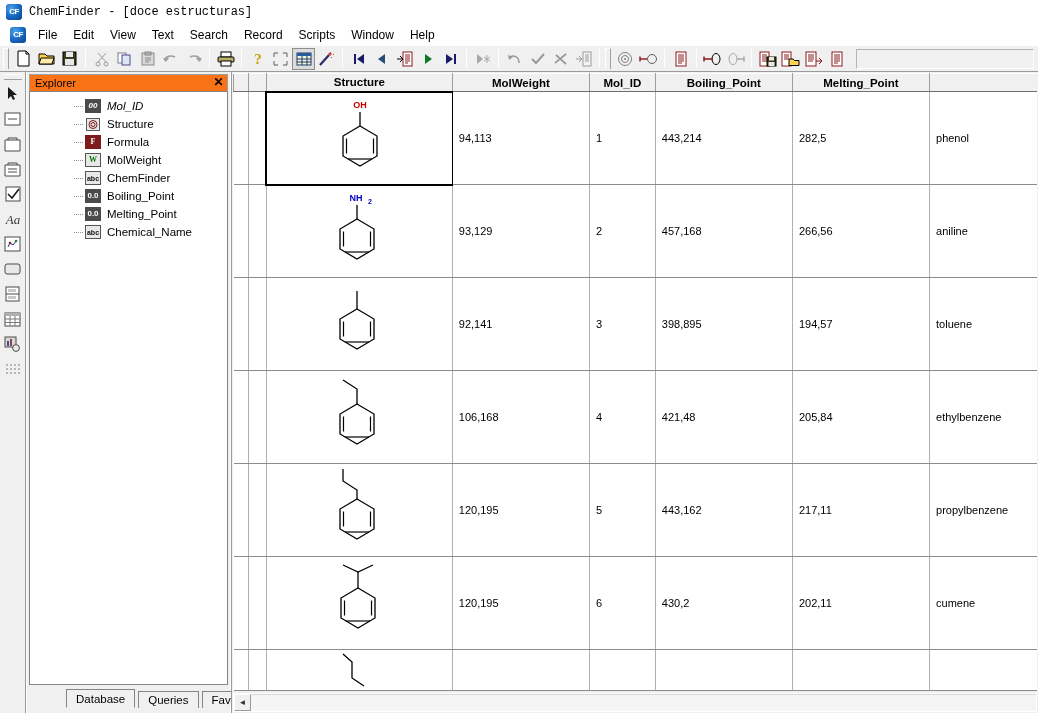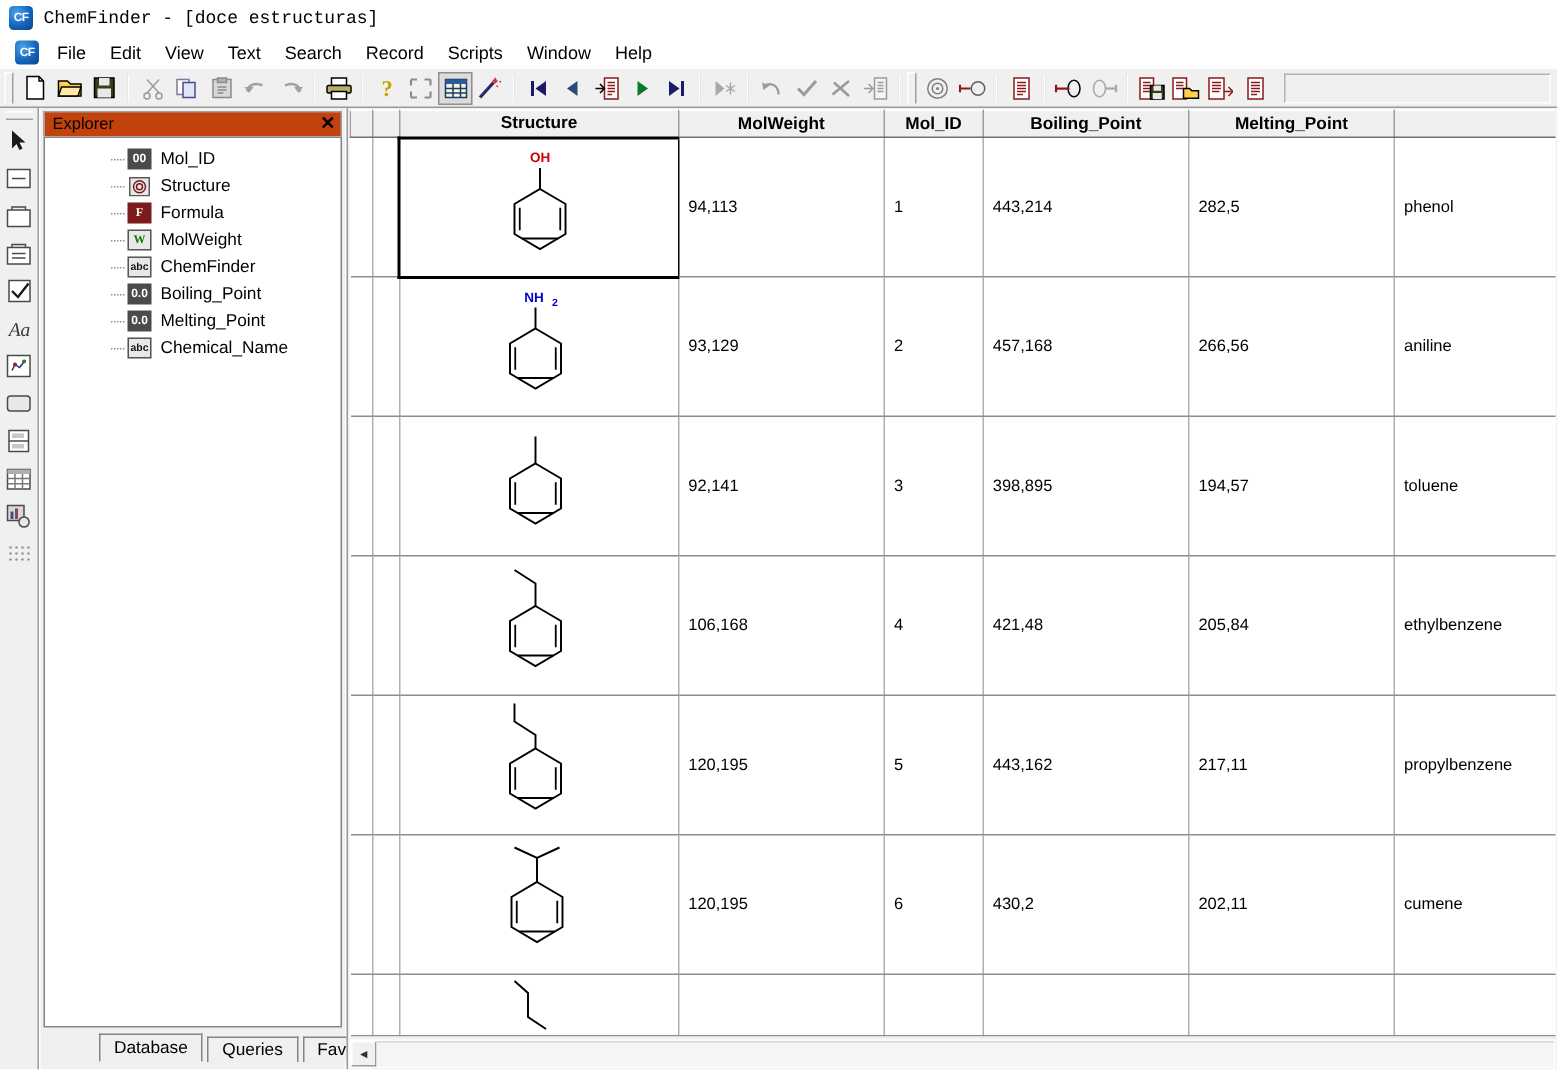--- a/index.html
+++ b/index.html
@@ -83,21 +83,21 @@
     display: flex; align-items: center; justify-content: center;
     cursor: default;
   }
 
   
   .explorer {
     position: absolute; left: 27px; top: 72px; width: 203px; height: 641px;
     background: #f0f0f0;
   }
   .exp-header {
-    height: 17px; background: #c2410c;
+    height: 17px; background: #f97316;
     border: 1px solid #a0a0a0; border-bottom: none;
     display: flex; align-items: center; justify-content: space-between;
     padding: 0 2px 0 5px;
     margin: 2px 2px 0 2px;
   }
   .exp-title { font-size: 11px; color: #000; }
   .exp-close {
     width: 13px; height: 13px; font-size: 12px; line-height: 11px;
     text-align: center; font-weight: bold; cursor: default; color: #000;
   }
@@ -561,21 +561,21 @@
   <div class="explorer">
     <div class="exp-header">
       <span class="exp-title">Explorer</span>
       <span class="exp-close">✕</span>
     </div>
 
     <div class="exp-body">
 
 
 
-      <div class="tree-row" style="padding-left:40px;">
+      <div class="tree-row" style="padding-left:40px;font-style:italic;">
         <span class="dots"></span>
         <span class="ic ic-00">00</span>
         <span class="tlabel">Mol_ID</span>
       </div>
 
       <div class="tree-row" style="padding-left:40px;">
         <span class="dots"></span>
         <span class="ic">
           <svg width="14" height="13" viewBox="0 0 14 13">
               <rect x="0.5" y="0.5" width="13" height="12" fill="#e8e8e8" stroke="#5a5a5a"></rect>

